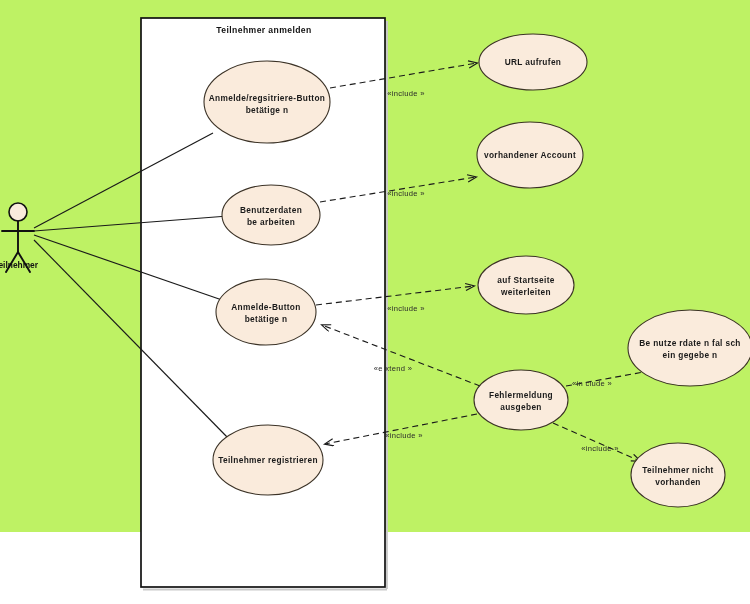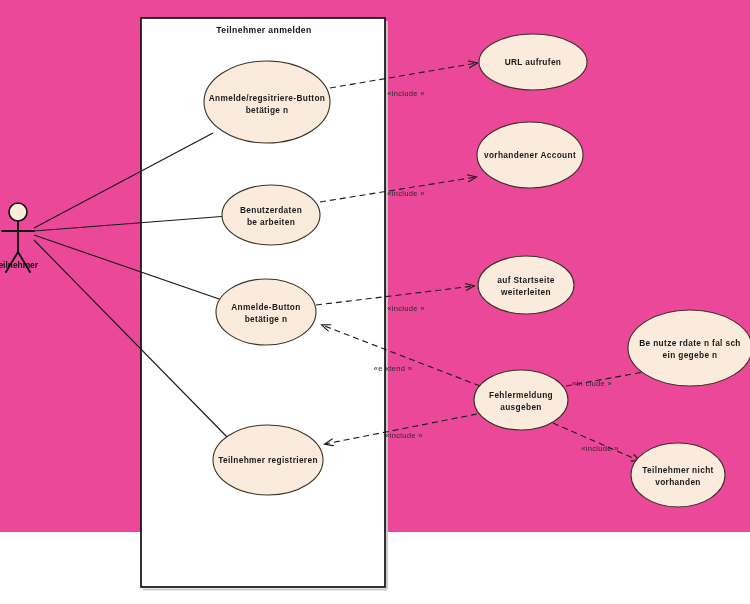--- a/index.html
+++ b/index.html
@@ -10,21 +10,21 @@
   body {
     width: 750px;
     height: 604px;
     overflow: hidden;
     font-family: "Liberation Sans", sans-serif;
   }
   #diagram-root {
     position: relative;
     width: 750px;
     height: 532px;
-    background: #ec4899;
+    background: #bef264;
   }
   svg#uml-canvas {
     display: block;
     width: 750px;
     height: 604px;
   }
   .uc-ellipse {
     fill: #faebdc;
     stroke: #3b3226;
     stroke-width: 1.1;

